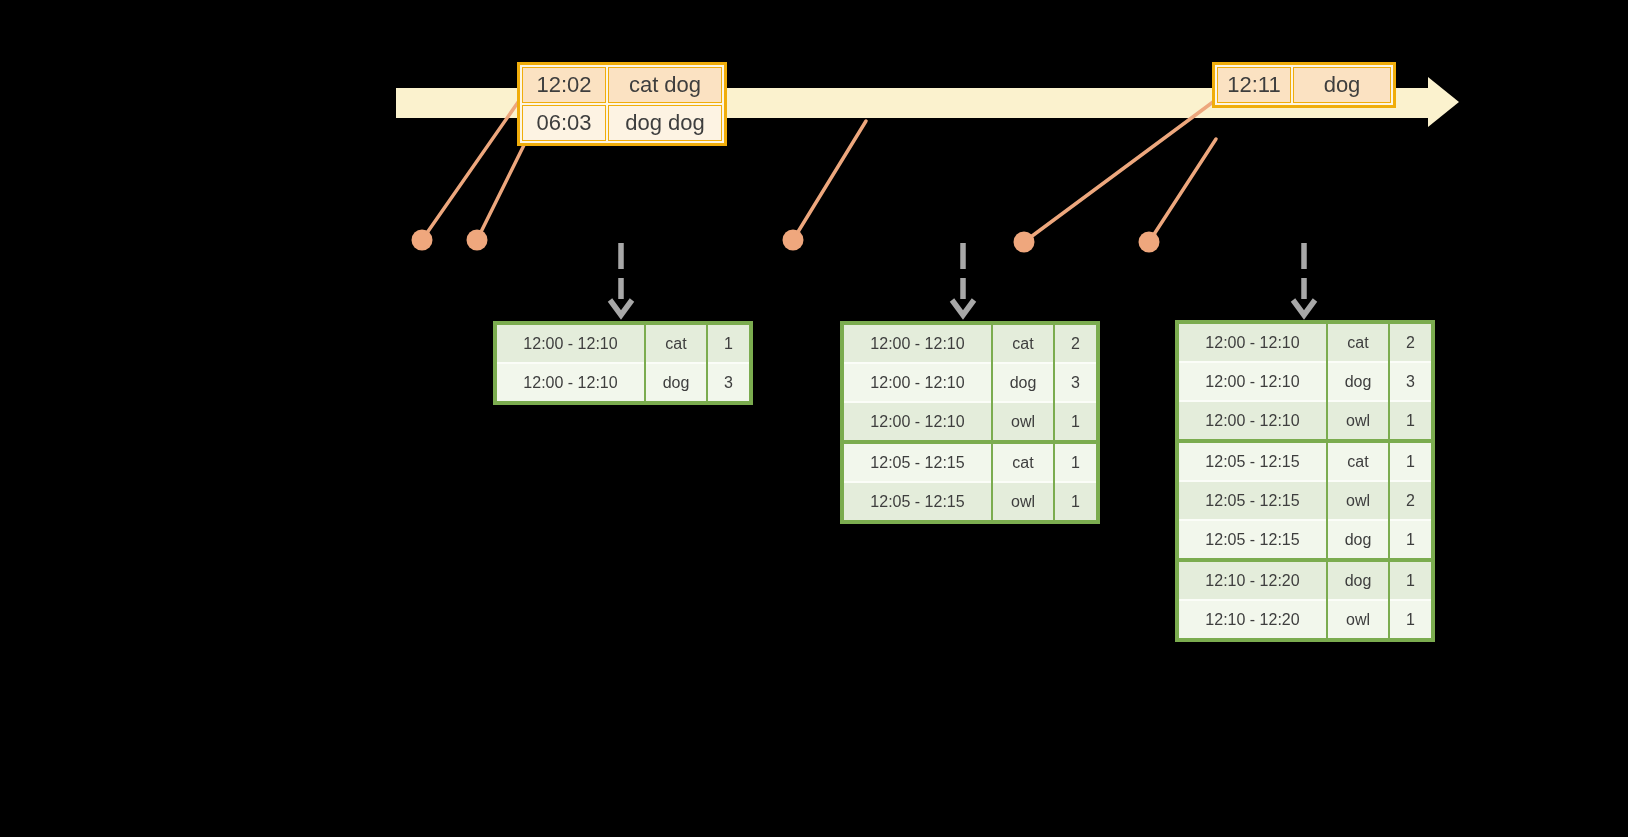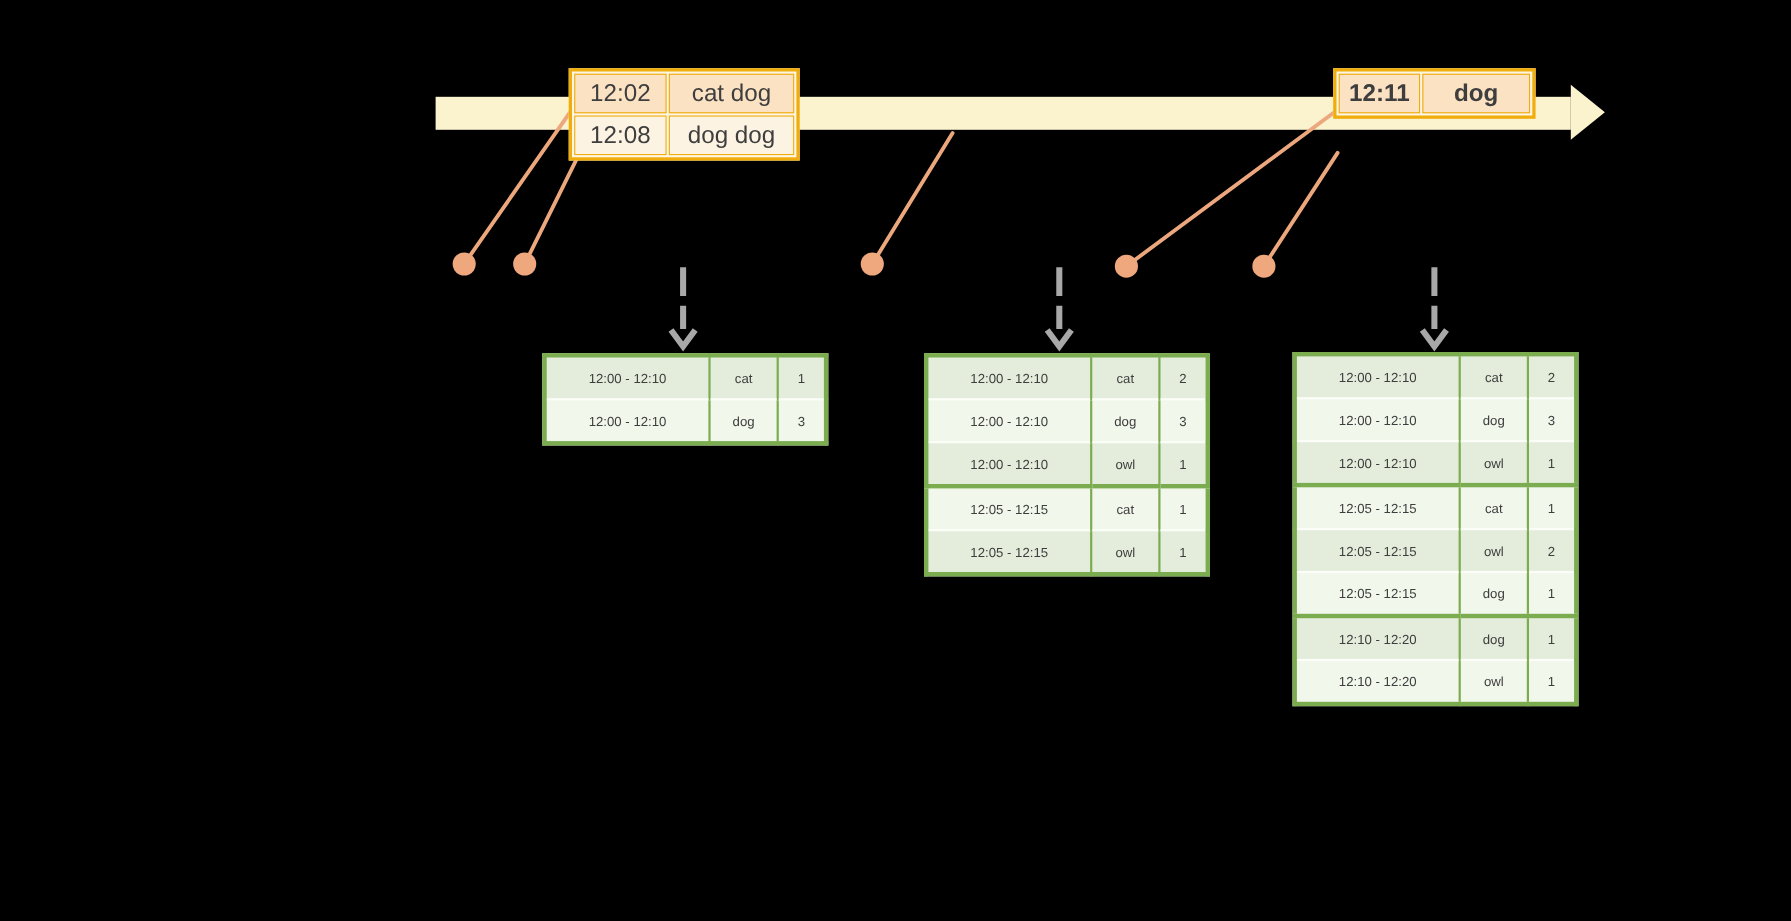--- a/index.html
+++ b/index.html
@@ -27,21 +27,21 @@
   .etable.narrow col.c-words{width:98px;}
 
   
   table.gtable{
     position:absolute;z-index:2;
     border-collapse:collapse;border:4px solid #7bac4f;background:#f2f7ec;
   }
   table.gtable td{
     border-left:2px solid #7bac4f;border-top:2px solid #fbfdf8;
     text-align:center;vertical-align:middle;
-    font-size:12px;line-height:1;color:#3e3e3e;padding:0;height:37px;
+    font-size:16px;line-height:1;color:#3e3e3e;padding:0;height:37px;
   }
   table.gtable td:first-child{border-left:none;}
   table.gtable tr:first-child td{border-top:none;}
   table.gtable tr.grp td{border-top:4px solid #7bac4f;}
   table.gtable tr.tint td{background:#e4eddb;}
   table.gtable tr.lite td{background:#f2f7ec;}
   .gtable col.c-window{width:150px;}
   .gtable col.c-word{width:62px;}
   .gtable col.c-count{width:44px;}
 </style>
@@ -87,28 +87,28 @@
     <colgroup>
         <col class="c-time">
         <col class="c-words">
       </colgroup>
     <tbody>
         <tr>
       <td class="peach">12:02</td>
       <td class="peach">cat dog</td>
     </tr>
     <tr>
-      <td class="peach-light">12:08</td>
+      <td class="peach-light">06:03</td>
       <td class="peach-light">dog dog</td>
     </tr>
   </tbody>
     </table>
 
 
-  <table class="etable narrow" style="left:1212px;top:62px;font-weight:bold;">
+  <table class="etable narrow" style="left:1212px;top:62px;">
     <colgroup>
         <col class="c-time">
         <col class="c-words">
       </colgroup>
     <tbody>
         <tr>
       <td class="peach">12:11</td>
       <td class="peach">dog</td>
     </tr>
   </tbody>

